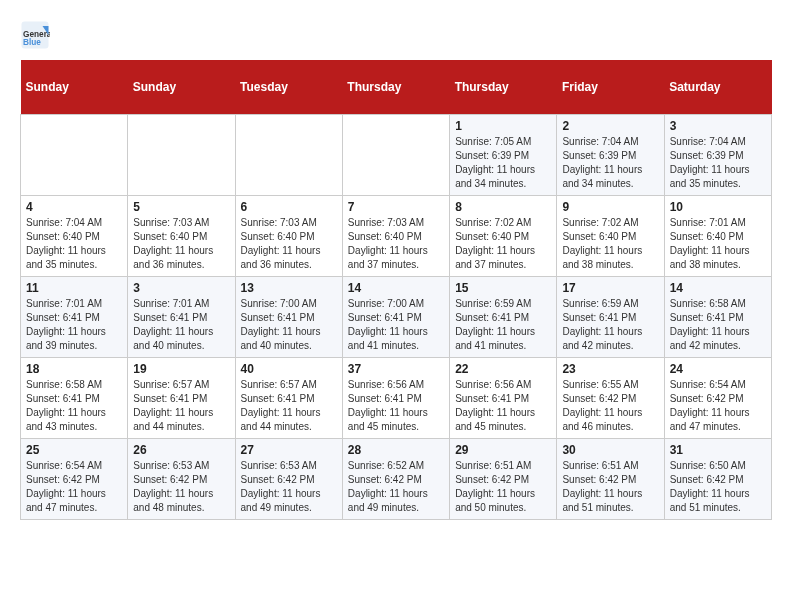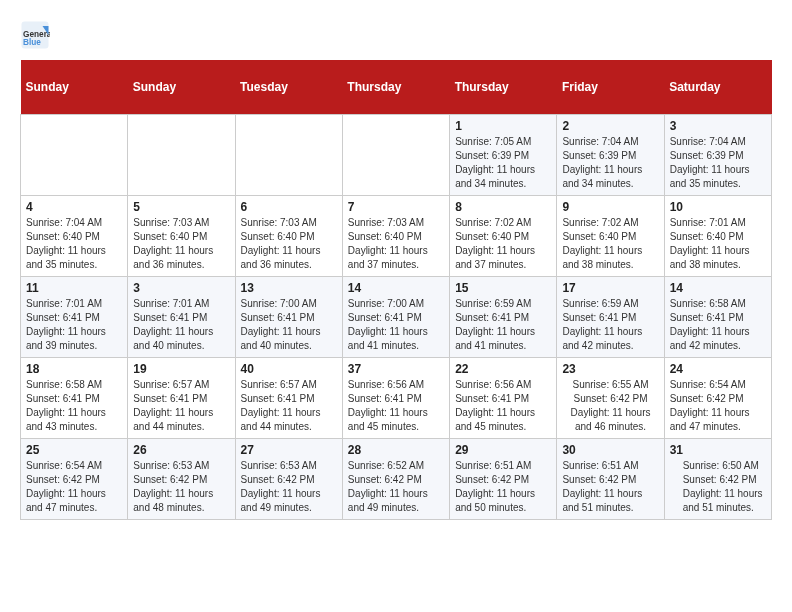--- a/index.html
+++ b/index.html
@@ -276,21 +276,21 @@
         </td>
         <td>
           <div class="day-number">22</div>
           <div class="day-info" style="white-space: pre-line;">Sunrise: 6:56 AM
 Sunset: 6:41 PM
 Daylight: 11 hours
 and 45 minutes.</div>
         </td>
         <td>
           <div class="day-number">23</div>
-          <div class="day-info" style="white-space: pre-line; text-align: center;">Sunrise: 6:55 AM
+          <div class="day-info" style="white-space: pre-line;">Sunrise: 6:55 AM
 Sunset: 6:42 PM
 Daylight: 11 hours
 and 46 minutes.</div>
         </td>
         <td>
           <div class="day-number">24</div>
           <div class="day-info" style="white-space: pre-line;">Sunrise: 6:54 AM
 Sunset: 6:42 PM
 Daylight: 11 hours
 and 47 minutes.</div>
@@ -334,20 +334,20 @@
         </td>
         <td>
           <div class="day-number">30</div>
           <div class="day-info" style="white-space: pre-line;">Sunrise: 6:51 AM
 Sunset: 6:42 PM
 Daylight: 11 hours
 and 51 minutes.</div>
         </td>
         <td>
           <div class="day-number">31</div>
-          <div class="day-info" style="white-space: pre-line; margin-left: 13px;">Sunrise: 6:50 AM
+          <div class="day-info" style="white-space: pre-line;">Sunrise: 6:50 AM
 Sunset: 6:42 PM
 Daylight: 11 hours
 and 51 minutes.</div>
         </td>
       </tr>
     </tbody>
 </table>
 
 </body></html>

